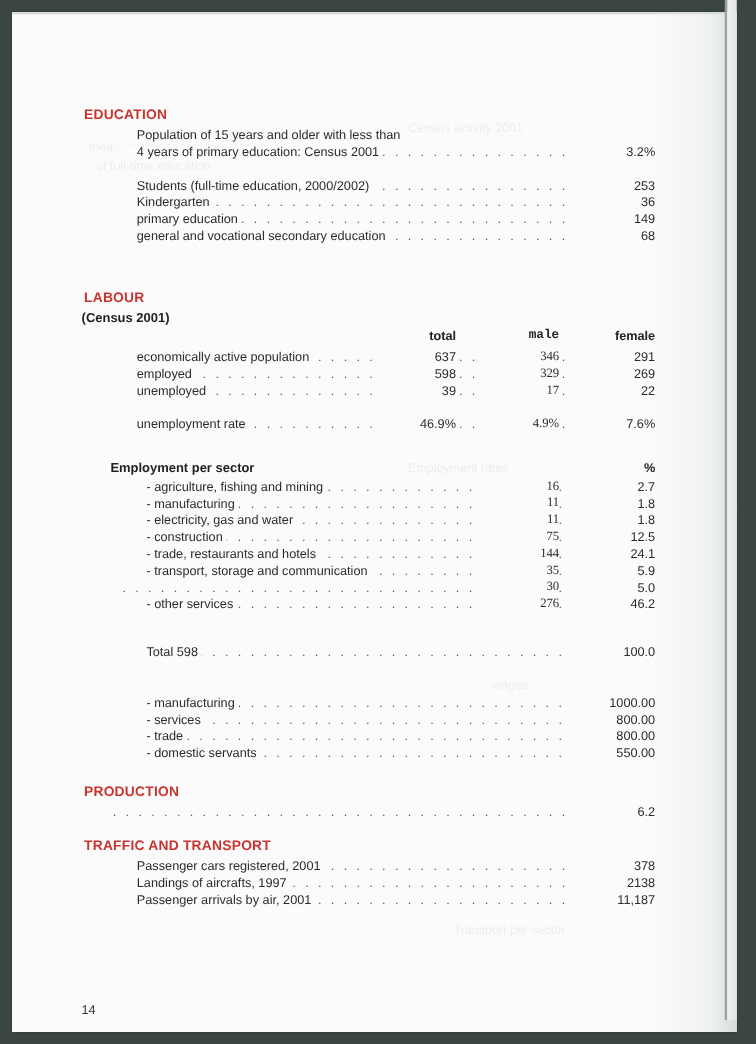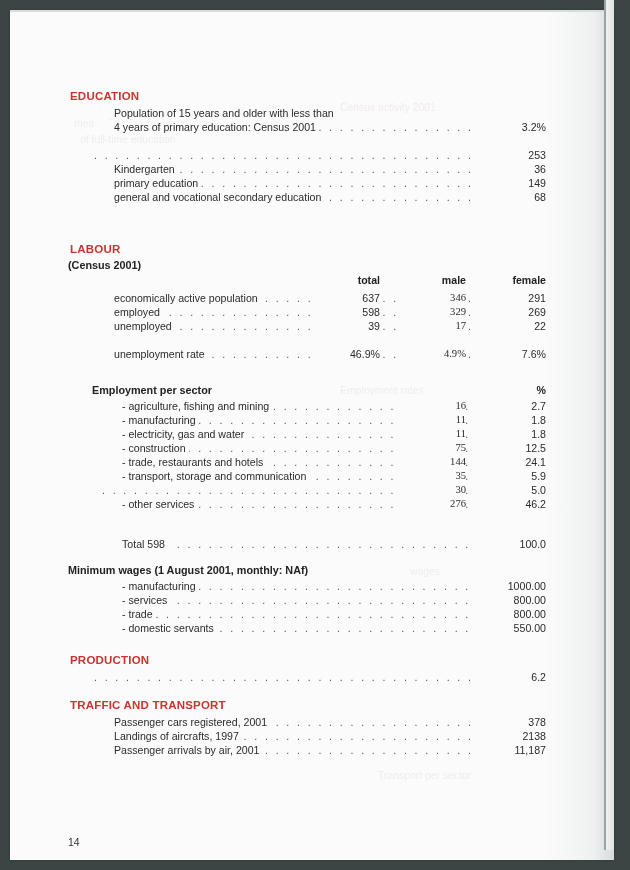--- a/index.html
+++ b/index.html
@@ -91,41 +91,42 @@
       <div class="row" style="top: 97px;">
         <span class="label">Population of 15 years and older with less than</span>
       </div>
       <div class="row" style="top: 111px;">
         <div class="leader">. . . . . . . . . . . . . . . . . . . . . . . . . . . . . . . . . . . . . . . . . . . . . . . . . . . . . . . . . . . . . . . . . . . . . . . . . . . . . . . . . . . . . . . . . . . . . . . . . . . . . . . . . . . . . . . . . . . . . . . . . . . . . . . . . . . . . . . . . . . . </div>
         <span class="label">4 years of primary education: Census 2001</span>
         <span class="val c1">3.2%</span>
       </div>
       <div class="row" style="top: 139px;">
         <div class="leader">. . . . . . . . . . . . . . . . . . . . . . . . . . . . . . . . . . . . . . . . . . . . . . . . . . . . . . . . . . . . . . . . . . . . . . . . . . . . . . . . . . . . . . . . . . . . . . . . . . . . . . . . . . . . . . . . . . . . . . . . . . . . . . . . . . . . . . . . . . . . </div>
+        <span class="label">Students (full-time education, 2000/2002)</span>
         <span class="val c1">253</span>
       </div>
       <div class="row" style="top: 153px;">
         <div class="leader">. . . . . . . . . . . . . . . . . . . . . . . . . . . . . . . . . . . . . . . . . . . . . . . . . . . . . . . . . . . . . . . . . . . . . . . . . . . . . . . . . . . . . . . . . . . . . . . . . . . . . . . . . . . . . . . . . . . . . . . . . . . . . . . . . . . . . . . . . . . . </div>
         <span class="label">Kindergarten</span>
         <span class="val c1">36</span>
       </div>
       <div class="row" style="top: 167px;">
         <div class="leader">. . . . . . . . . . . . . . . . . . . . . . . . . . . . . . . . . . . . . . . . . . . . . . . . . . . . . . . . . . . . . . . . . . . . . . . . . . . . . . . . . . . . . . . . . . . . . . . . . . . . . . . . . . . . . . . . . . . . . . . . . . . . . . . . . . . . . . . . . . . . </div>
         <span class="label">primary education</span>
         <span class="val c1">149</span>
       </div>
       <div class="row" style="top: 181px;">
         <div class="leader">. . . . . . . . . . . . . . . . . . . . . . . . . . . . . . . . . . . . . . . . . . . . . . . . . . . . . . . . . . . . . . . . . . . . . . . . . . . . . . . . . . . . . . . . . . . . . . . . . . . . . . . . . . . . . . . . . . . . . . . . . . . . . . . . . . . . . . . . . . . . </div>
         <span class="label">general and vocational secondary education</span>
         <span class="val c1">68</span>
       </div>
       <div class="h-red" style="top: 233px;">LABOUR</div>
       <div class="h-bold" style="top: 249px;">(Census 2001)</div>
       <div class="hdr" style="top: 264px; left: 300px; width: 70px;">total</div>
-      <div class="hdr" style="top: 264px; left: 386px; width: 70px;">male</div>
+      <div class="hdr" style="top: 264px; left: 386px; width: 70px; font-family: Liberation Mono, monospace;">male</div>
       <div class="hdr" style="top: 264px; left: 466px; width: 70px; text-align: right;">female</div>
       <div class="row" style="top: 282px;">
         <div class="leader">. . . . . . . . . . . . . . . . . . . . . . . . . . . . . . . . . . . . . . . . . . . . . . . . . . . . . . . . . . . . . . . . . . . . . . . . . . . . . . . . . . . . . . . . . . . . . . . . . . . . . . . . . . . . . . . . . . . . . . . . . . . . . . . . . . . . . . . . . . . . </div>
         <span class="label">economically active population</span>
         <span class="val c3">637</span>
         <span class="val c2">346</span>
         <span class="val c1">291</span>
       </div>
       <div class="row" style="top: 296px;">
         <div class="leader">. . . . . . . . . . . . . . . . . . . . . . . . . . . . . . . . . . . . . . . . . . . . . . . . . . . . . . . . . . . . . . . . . . . . . . . . . . . . . . . . . . . . . . . . . . . . . . . . . . . . . . . . . . . . . . . . . . . . . . . . . . . . . . . . . . . . . . . . . . . . </div>
@@ -195,21 +196,20 @@
         <div class="leader">. . . . . . . . . . . . . . . . . . . . . . . . . . . . . . . . . . . . . . . . . . . . . . . . . . . . . . . . . . . . . . . . . . . . . . . . . . . . . . . . . . . . . . . . . . . . . . . . . . . . . . . . . . . . . . . . . . . . . . . . . . . . . . . . . . . . . . . . . . . . </div>
         <span class="label">- other services</span>
         <span class="val c2">276</span>
         <span class="val c1">46.2</span>
       </div>
       <div class="row" style="top: 528px; left: 92px; width: 444px;">
         <div class="leader">. . . . . . . . . . . . . . . . . . . . . . . . . . . . . . . . . . . . . . . . . . . . . . . . . . . . . . . . . . . . . . . . . . . . . . . . . . . . . . . . . . . . . . . . . . . . . . . . . . . . . . . . . . . . . . . . . . . . . . . . . . . . . . . . . . . . . . . . . . . . </div>
         <span class="label">Total  598</span>
         <span class="val c1">100.0</span>
       </div>
-      <div class="h-bold" style="top: 554px;">Minimum wages (1 August 2001, monthly: NAf)</div>
       <div class="row" style="top: 570px; left: 92px; width: 444px;">
         <div class="leader">. . . . . . . . . . . . . . . . . . . . . . . . . . . . . . . . . . . . . . . . . . . . . . . . . . . . . . . . . . . . . . . . . . . . . . . . . . . . . . . . . . . . . . . . . . . . . . . . . . . . . . . . . . . . . . . . . . . . . . . . . . . . . . . . . . . . . . . . . . . . </div>
         <span class="label">- manufacturing</span>
         <span class="val c1">1000.00</span>
       </div>
       <div class="row" style="top: 584px; left: 92px; width: 444px;">
         <div class="leader">. . . . . . . . . . . . . . . . . . . . . . . . . . . . . . . . . . . . . . . . . . . . . . . . . . . . . . . . . . . . . . . . . . . . . . . . . . . . . . . . . . . . . . . . . . . . . . . . . . . . . . . . . . . . . . . . . . . . . . . . . . . . . . . . . . . . . . . . . . . . </div>
         <span class="label">- services</span>
         <span class="val c1">800.00</span>
       </div>

